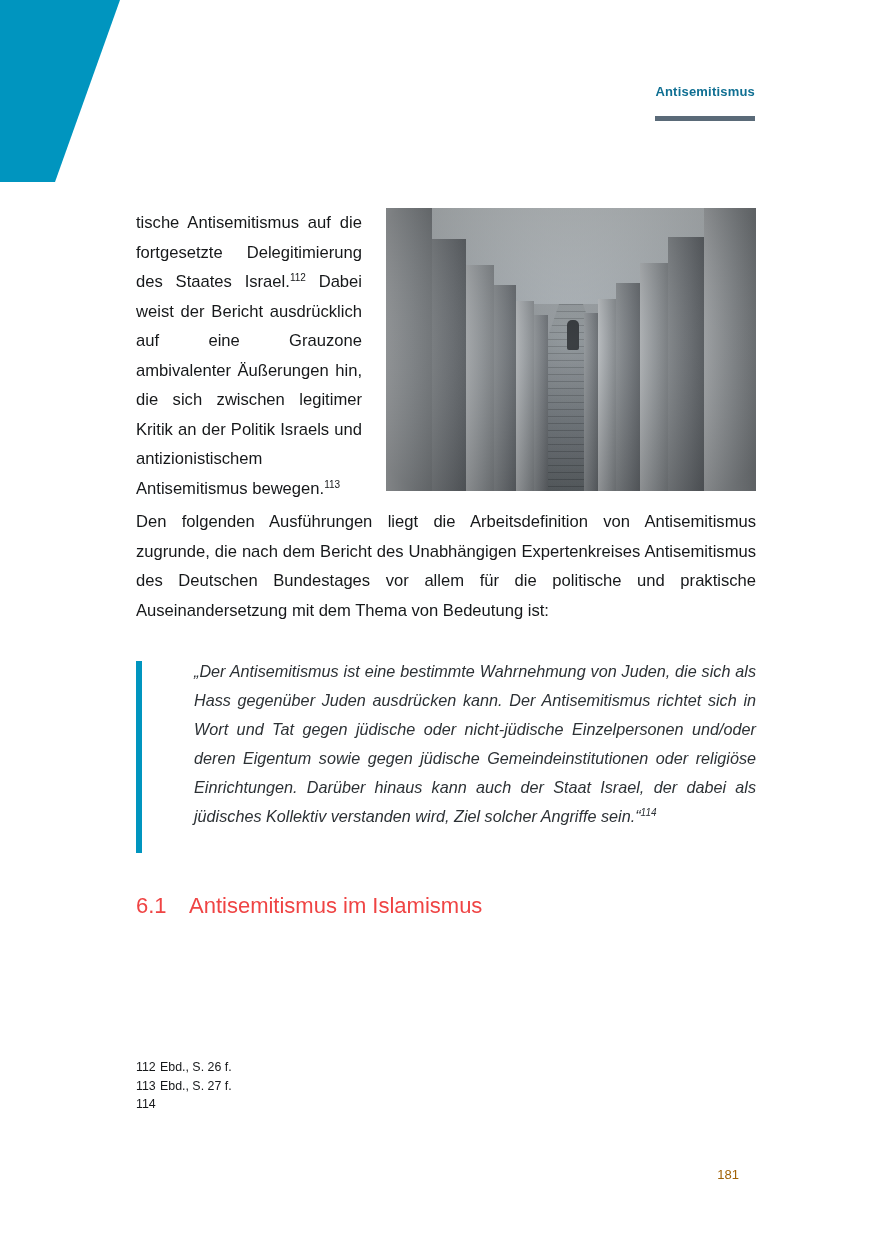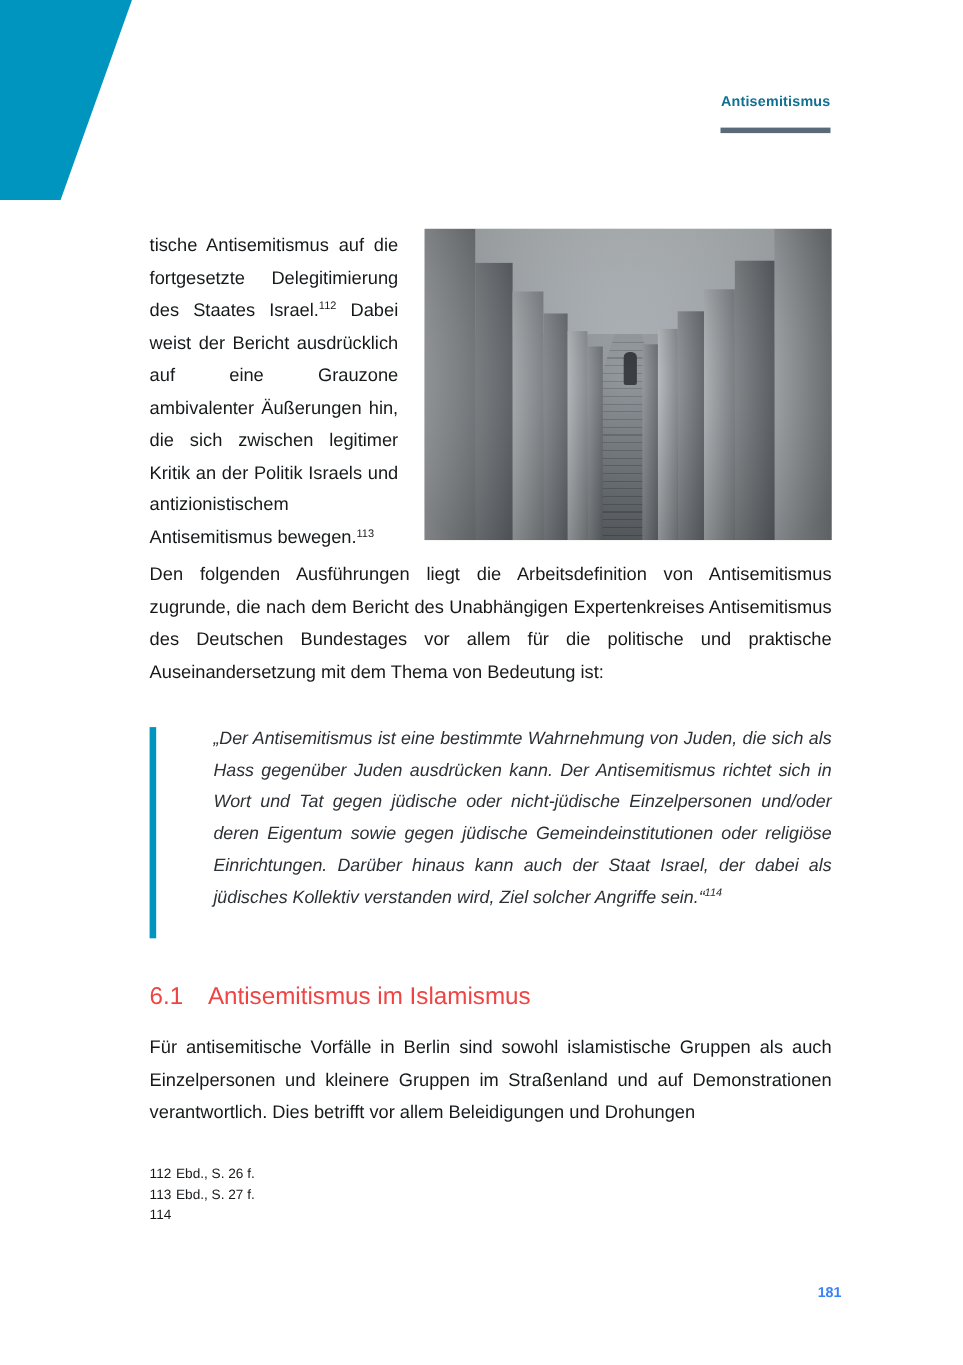--- a/index.html
+++ b/index.html
@@ -196,25 +196,25 @@
     display: flex;
   }
   .footnote .fn-num {
     width: 24px;
     flex: 0 0 24px;
   }
 
   
   .folio {
     position: absolute;
-    right: 110px;
+    right: 136px;
     top: 1167px;
     font-size: 13px;
-    color: #3b82f6;
-    font-weight: bold;
+    color: #a16207;
+    font-weight: normal;
   }
 </style>
 </head>
 <body>
 
 <div class="corner-shape"></div>
 
 <div class="running-head">
   <div class="rh-text">Antisemitismus</div>
   <div class="rh-rule"></div>
@@ -249,21 +249,20 @@
   <div class="quote-block">
     <div class="quote-bar"></div>
     <p class="quote-text"><span>„Der Antisemitismus ist eine bestimmte Wahrnehmung von Juden, die sich als Hass gegenüber Juden ausdrücken kann. Der Antisemitismus richtet sich in Wort und Tat gegen jüdische oder nicht-jüdische Einzelpersonen und/oder deren Eigentum sowie gegen jüdische Gemeindeinstitutionen oder religiöse Einrichtungen. Darüber hinaus kann auch der Staat Israel, der dabei als jüdisches Kollektiv verstanden wird, Ziel solcher Angriffe sein.“</span><sup>114</sup></p>
   </div>
 
   <h2 class="section-heading">
     <span class="num">6.1</span>
     <span class="title">Antisemitismus im Islamismus</span>
   </h2>
 
-  <p class="body-text after-heading">Für antisemitische Vorfälle in Berlin sind sowohl islamistische Gruppen als auch Einzelpersonen und kleinere Gruppen im Straßenland und auf Demonstrationen verantwortlich. Dies betrifft vor allem Beleidigungen und Drohungen</p>
 
 </div>
 
 <div class="footnotes">
   <div class="footnote">
     <span class="fn-num">112</span>
     <span class="fn-text">Ebd., S. 26 f.</span>
   </div>
   <div class="footnote">
     <span class="fn-num">113</span>

